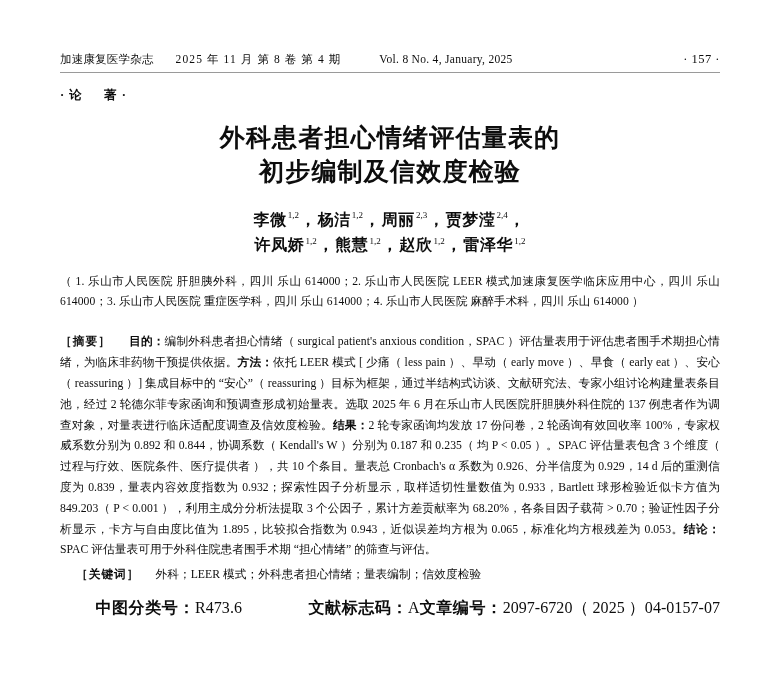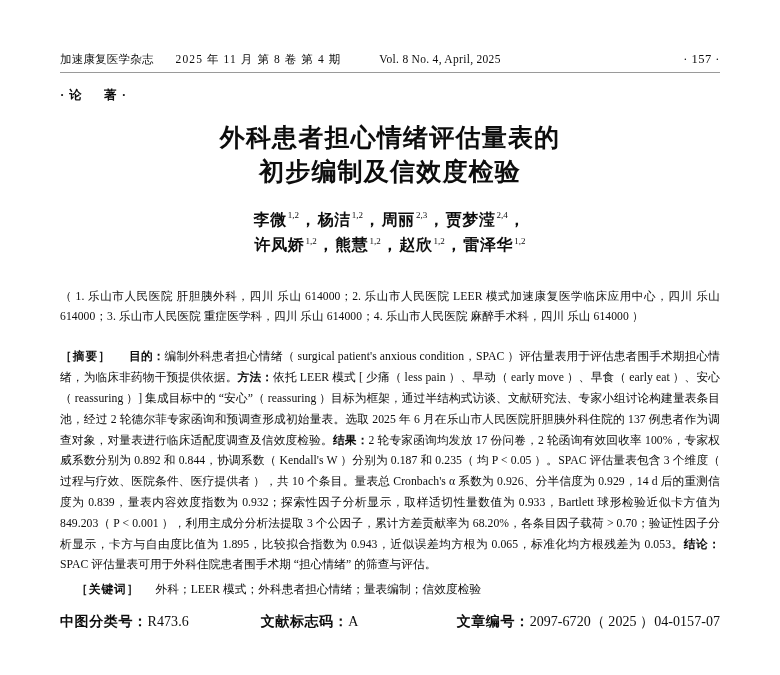--- a/index.html
+++ b/index.html
@@ -85,21 +85,21 @@
     vertical-align: super;
     letter-spacing: 0;
     margin-left: 1px;
   }
   .au-sep { margin: 0 1px; }
 
   
   .affil {
     font-size: 11.6px;
     line-height: 1.72;
-    margin-top: 29px;
+    margin-top: 14px;
     text-align: justify;
     text-justify: inter-character;
     letter-spacing: 0.1px;
   }
 
   
   .abstract {
     font-size: 11.7px;
     line-height: 1.78;
     margin-top: 20px;
@@ -124,39 +124,40 @@
   }
   .keywords .lbl {
     font-weight: bold;
     letter-spacing: 1px;
   }
   .keywords .kgap { display: inline-block; width: 16px; }
 
   
   .codes {
     display: flex;
-    font-size: 14px;
+    font-size: 16px;
     margin-top: 12px;
     letter-spacing: 0.05px;
+    text-align: right;
   }
   .codes .cell { white-space: nowrap; }
   .codes .c1 { width: 210px; }
   .codes .c2 { width: 205px; }
   .codes .lbl { font-weight: bold; letter-spacing: 0.6px; }
 </style>
 </head>
 <body>
 
 <div class="page">
 
   <div class="runhead">
     <div class="runhead-left">
       <span class="rh-journal">加速康复医学杂志</span>
       <span class="rh-issue-cn">2025 年 11 月  第 8 卷  第 4 期</span>
-      <span class="rh-issue-en en">Vol. 8 No. 4, April, 2025</span>
+      <span class="rh-issue-en en">Vol. 8 No. 4, January, 2025</span>
     </div>
     <div class="rh-page">· 157 ·</div>
   </div>
   <hr class="rule">
 
   <div class="sec-marker">
     <span>·</span>
     <span>论</span>
     <span class="gap"></span>
     <span>著</span>

